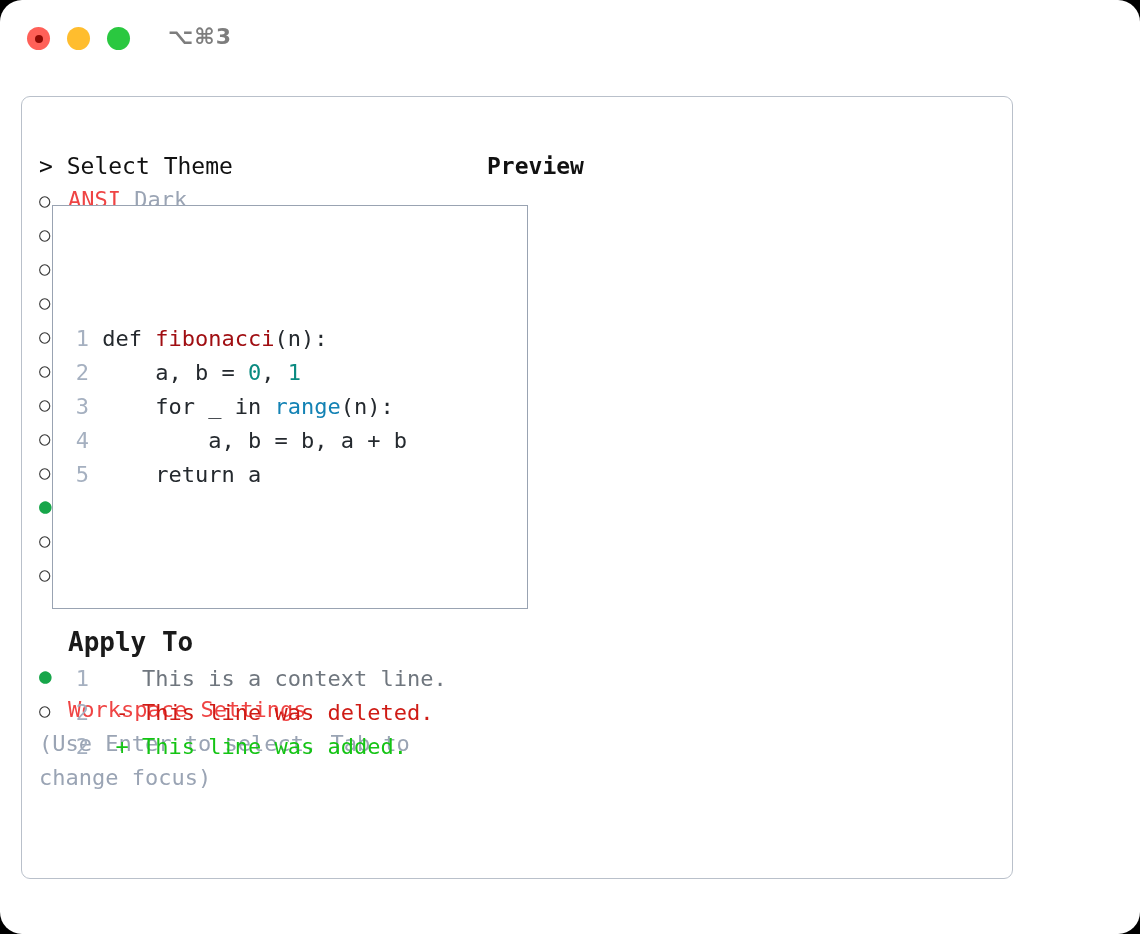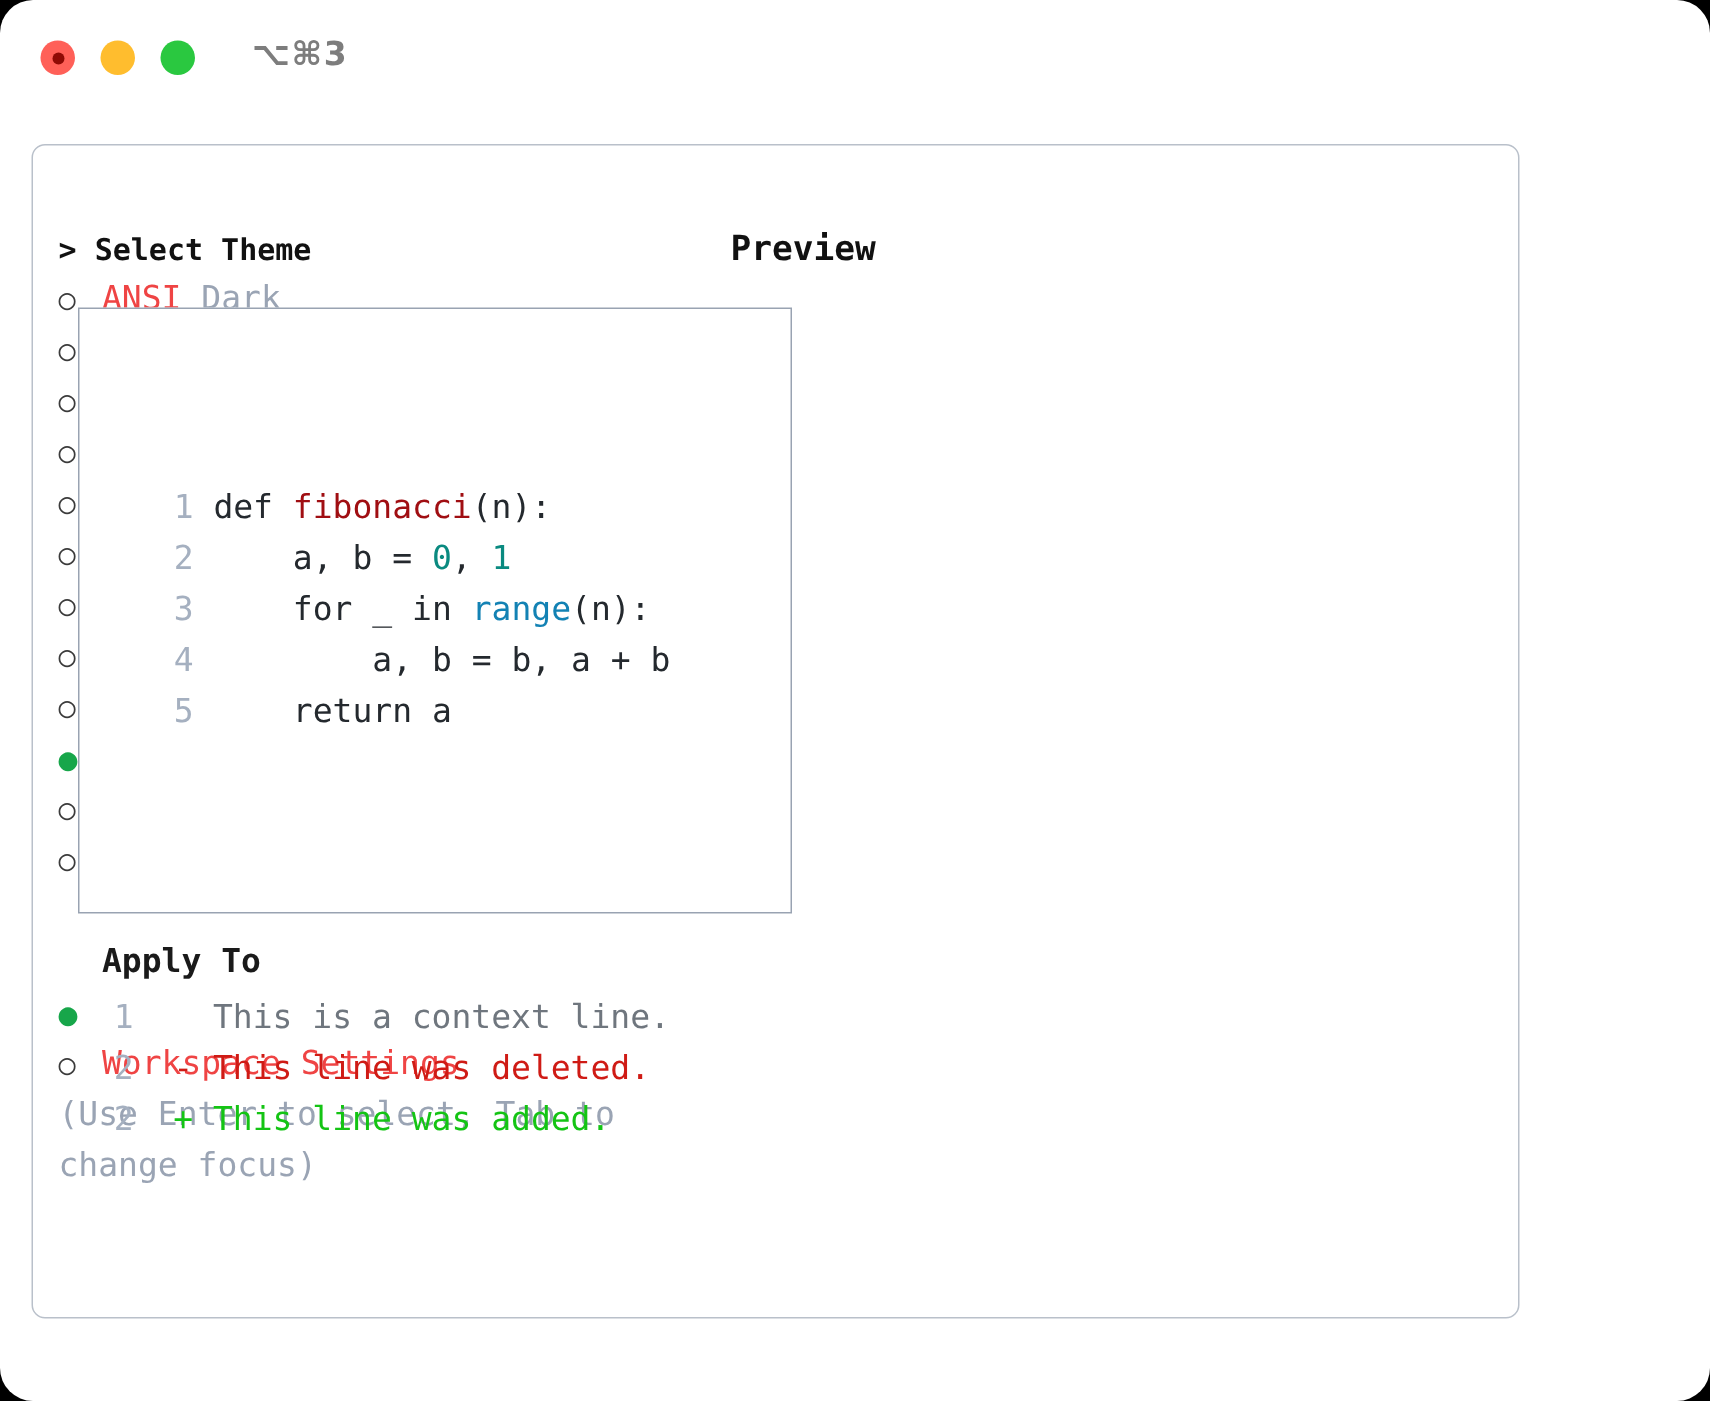--- a/index.html
+++ b/index.html
@@ -77,30 +77,30 @@
 
   
   #left-col {
     position: absolute;
     left: 17px;
     top: 52px;
     width: 460px;
   }
 
   .section-title {
-    font-size: 20px;
-    font-weight: bold;
+    font-size: 23px;
+    font-weight: normal;
     color: #111111;
     line-height: 34px;
     white-space: pre;
   }
   .section-title .caret { color: #111111; }
 
   .sub-header {
-    font-size: 22px;
+    font-size: 26px;
     font-weight: bold;
     color: #1a1a1a;
     line-height: 34px;
     padding-left: 29px;
     white-space: pre;
   }
 
   .opt-row {
     display: flex;
     align-items: baseline;
@@ -158,21 +158,21 @@
   }
 
   #code-area {
     position: absolute;
     left: 20px;
     top: 48px;
     font-size: 22px;
     line-height: 34px;
     white-space: pre;
   }
-  .code-line { height: 34px; white-space: pre; margin-left: 40px; }
+  .code-line { height: 34px; white-space: pre; }
   .ln {
     display: inline-block;
     width: 16px;
     text-align: right;
     color: #a5b0c0;
   }
   .code-txt { color: #24292e; }
   .tok-func   { color: #a00e12; }
   .tok-num    { color: #0a8a80; }
   .tok-builtin{ color: #1382b4; }

